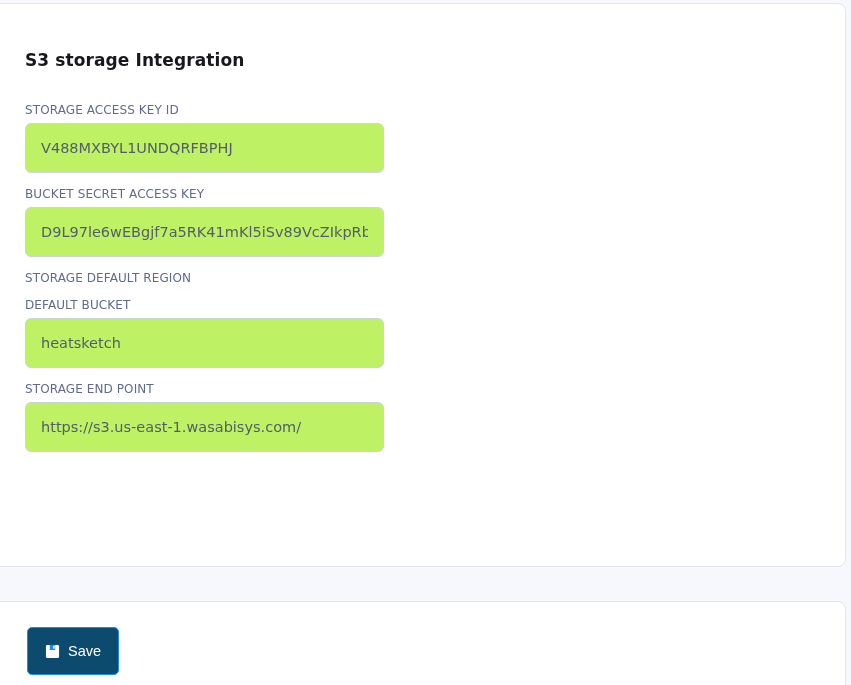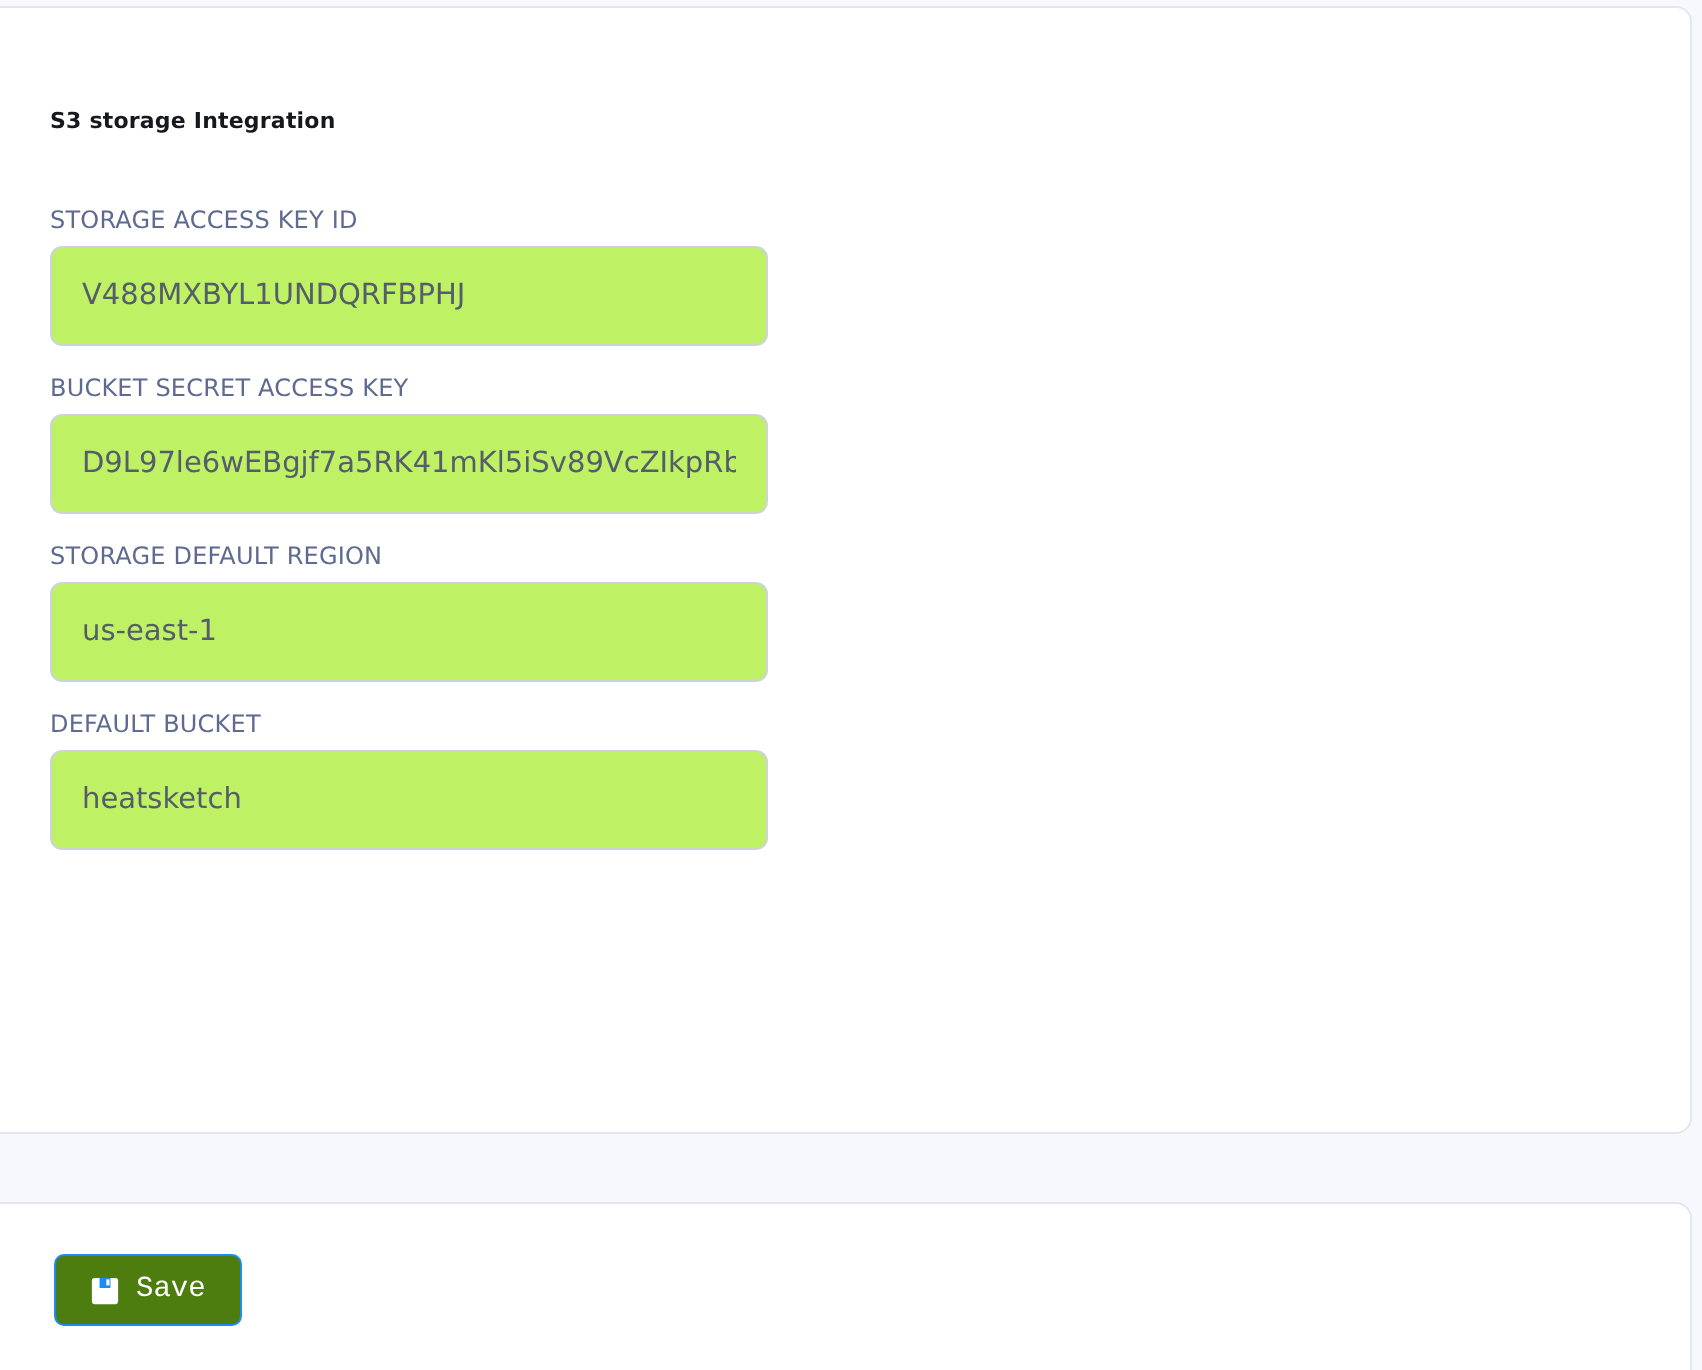--- a/index.html
+++ b/index.html
@@ -21,21 +21,21 @@
     background: #ffffff;
     border: 1px solid #e2e6ed;
     border-radius: 8px;
   }
   .card-form   { top: 3px;   height: 564px; }
   .card-footer { top: 601px; height: 170px; }
 
   .card-form-inner { padding: 47px 0 0 54px; }
 
   .page-title {
-    font-size: 11px;
+    font-size: 17px;
     line-height: 19px;
     font-weight: 700;
     color: #16181d;
     margin-bottom: 34px;
     letter-spacing: 0.1px;
   }
 
   .form-group { width: 359px; margin-bottom: 15px; }
 
   .field-label {
@@ -61,27 +61,27 @@
     color: #555d6b;
     outline: none;
   }
 
   .card-footer-inner { padding: 25px 0 0 56px; }
 
   .save-button {
     display: inline-flex;
     align-items: center;
     gap: 8px;
-    height: 36px;
+    height: 48px;
     padding: 0 17px;
-    background: #4d7c0f;
+    background: #0c4a6e;
     border: 1px solid #1b8bf6;
     border-radius: 5px;
     color: #ffffff;
-    font-family: Liberation Mono, monospace;
+    font-family: Liberation Sans, sans-serif;
     font-size: 14.5px;
     cursor: pointer;
   }
   .save-button svg { display: block; }
 </style>
 </head>
 <body>
 
 <div class="stage">
 
@@ -94,28 +94,31 @@
     <input class="field-input" type="text" value="V488MXBYL1UNDQRFBPHJ" style="">
   </div>
 
   <div class="form-group">
     <label class="field-label">BUCKET SECRET ACCESS KEY</label>
     <input class="field-input" type="text" value="D9L97le6wEBgjf7a5RK41mKl5iSv89VcZIkpRbpa" style="">
   </div>
 
   <div class="form-group">
     <label class="field-label">STORAGE DEFAULT REGION</label>
-    <input class="field-input" type="text" value="us-east-1" style="">
   </div>
 
   <div class="form-group">
     <label class="field-label">DEFAULT BUCKET</label>
     <input class="field-input" type="text" value="heatsketch" style="">
   </div>
 
+  <div class="form-group">
+    <label class="field-label">STORAGE END POINT</label>
+    <input class="field-input" type="text" value="https://s3.us-east-1.wasabisys.com/" style="">
+  </div>
 </div>
     </div>
   </section>
 
   <section class="card card-footer">
     <div class="card-footer-inner">
       <button class="save-button">
         <span>
           <svg width="15" height="15" viewBox="0 0 16 16" aria-hidden="true">
             <path fill="#ffffff" d="M2.5 1h11A1.5 1.5 0 0 1 15 2.5v11a1.5 1.5 0 0 1-1.5 1.5h-11A1.5 1.5 0 0 1 1 13.5v-11A1.5 1.5 0 0 1 2.5 1z"></path>

